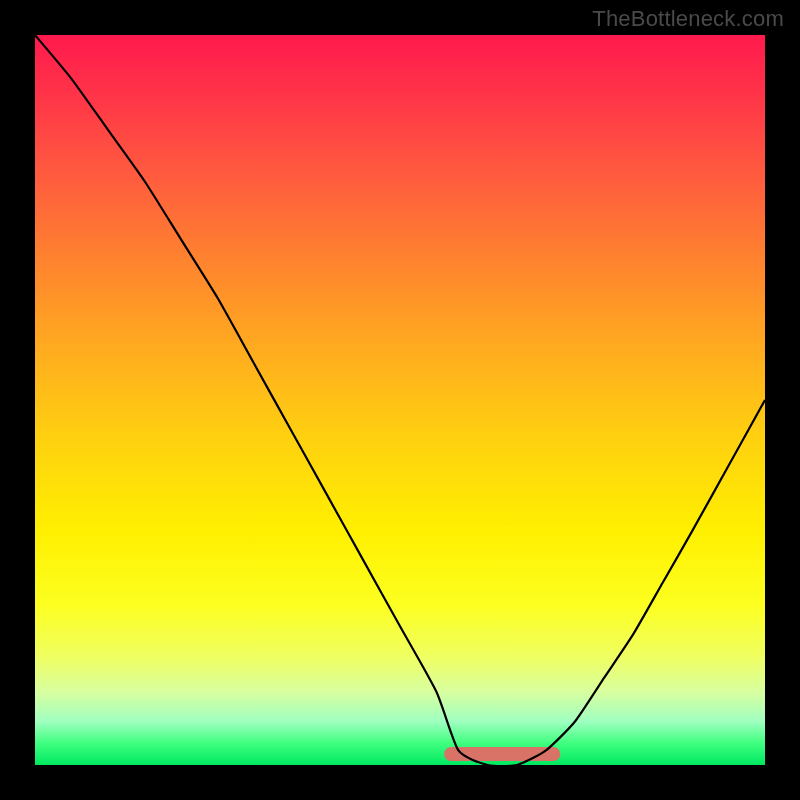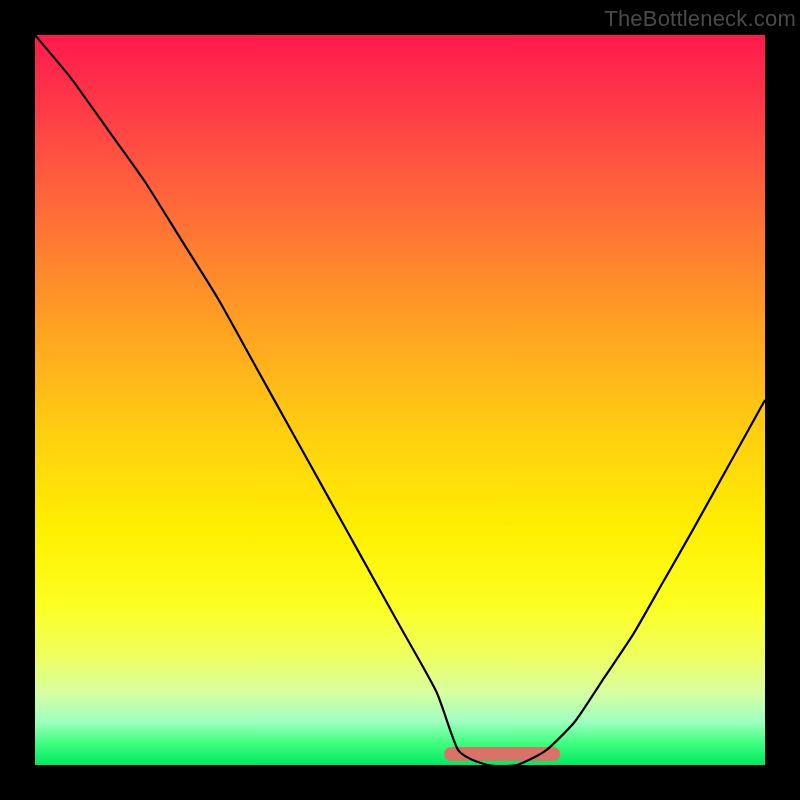--- a/index.html
+++ b/index.html
@@ -34,21 +34,21 @@
       #f0ff60 85%,
       #d8ffa0 90%,
       #a0ffc0 94%,
       #40ff80 97%,
       #00e860 100%
     );
   }
   .attribution {
     position: absolute;
     top: 6px;
-    right: 4px;
+    right: 16px;
     font-family: Arial, Helvetica, sans-serif;
     font-size: 22px;
     color: #4a4a4a;
     font-weight: 500;
     letter-spacing: 0.2px;
   }
   svg.curve-layer {
     position: absolute;
     left: 0;
     top: 0;

